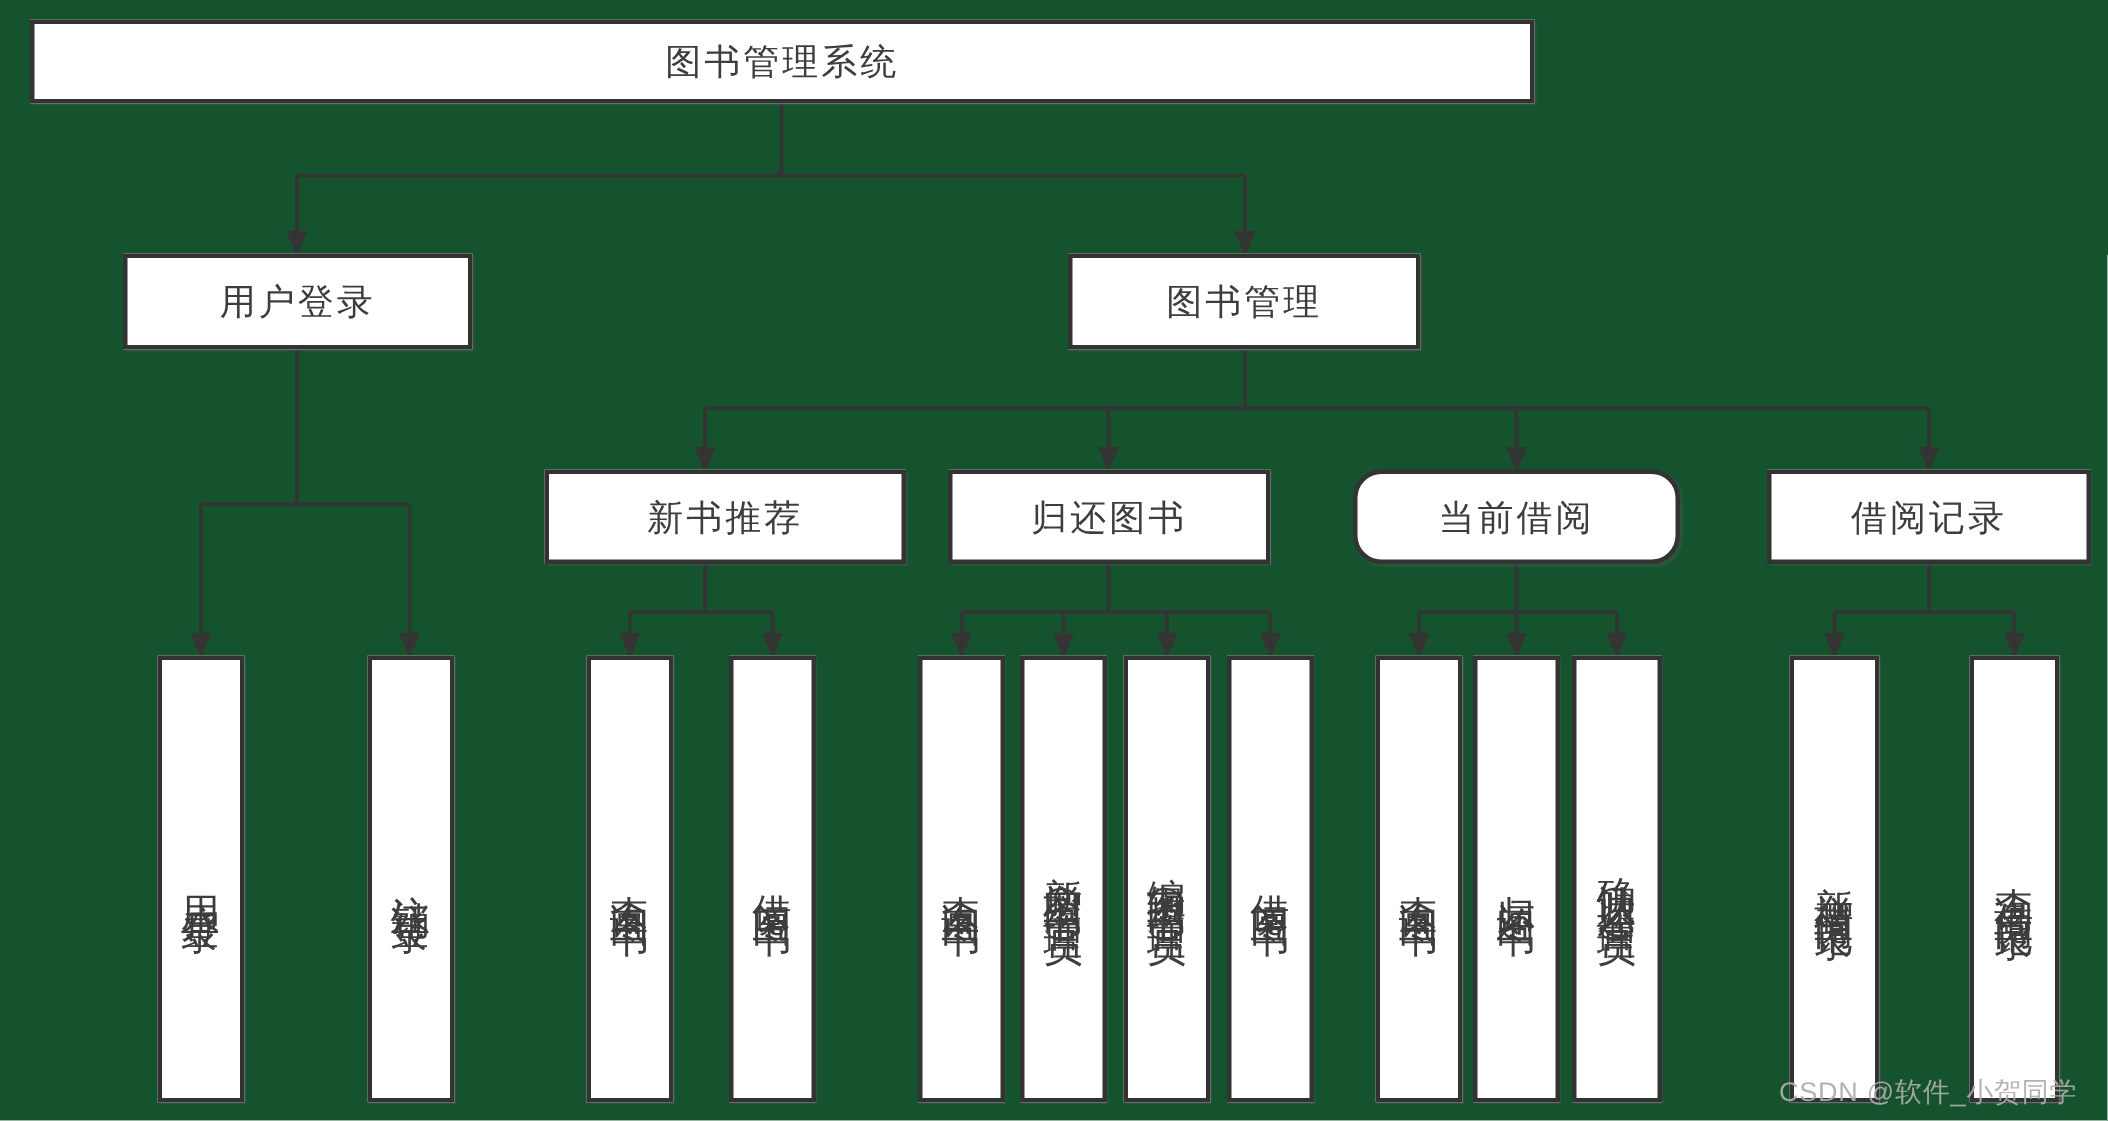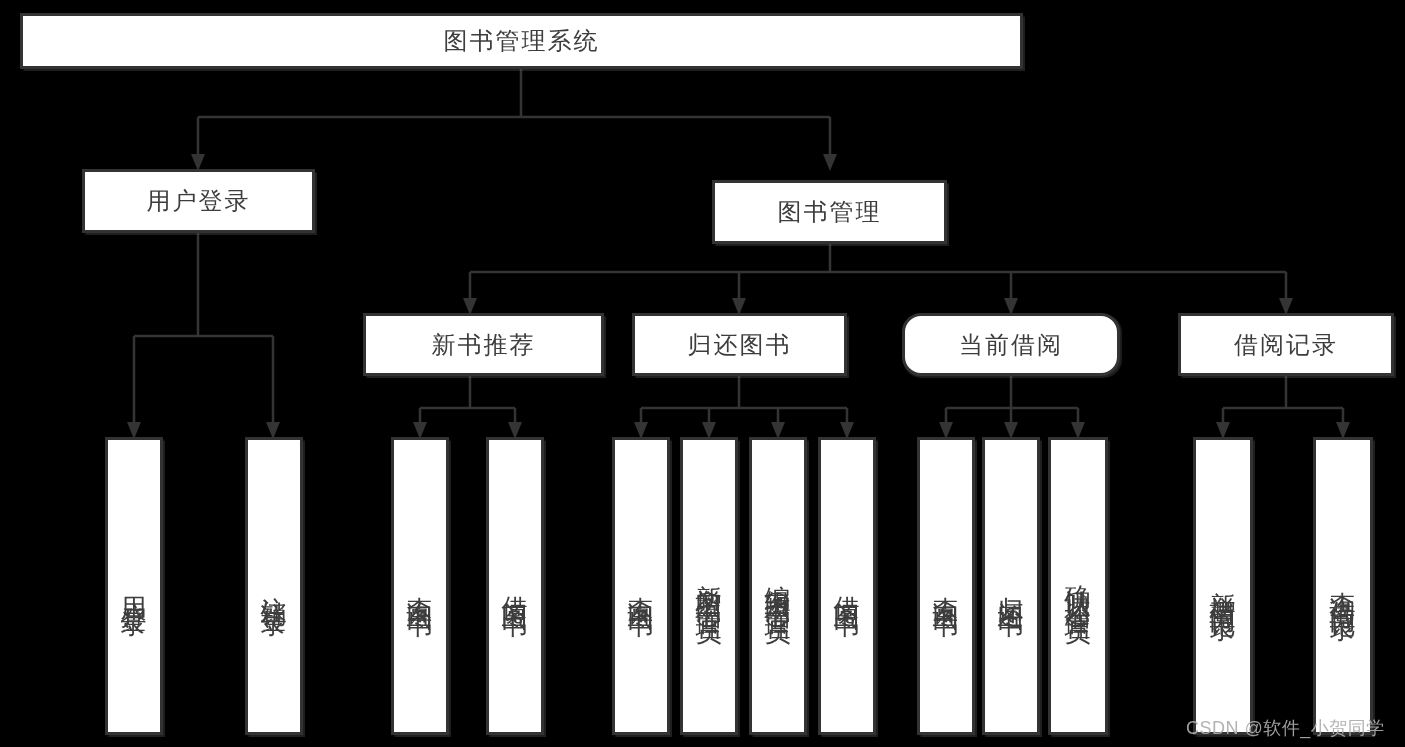--- a/index.html
+++ b/index.html
@@ -1,39 +1,39 @@
 <!DOCTYPE html>
 <html><head>
 <meta charset="utf-8">
 <style>
   html,body{margin:0;padding:0;background:#ffffff;}
   .canvas{
     position:relative;
     width:1405px;height:747px;
-    background:#000000;
+    background:#14532d;
     font-family:"Liberation Sans","DejaVu Sans",sans-serif;
     overflow:hidden;
   }
   .wires{position:absolute;left:0;top:0;z-index:1;}
   .wire{fill:none;stroke:#343434;stroke-width:2.5;}
   .arrow{fill:#343434;stroke:none;}
   .box{
     position:absolute;
     box-sizing:border-box;
     border:3px solid #333333;
     background:#ffffff;
     color:#3d3d3d;
     display:flex;align-items:center;justify-content:center;
     font-size:24px;letter-spacing:2px;
     z-index:2;
     box-shadow:1.5px 1.5px 1px rgba(90,90,90,0.35);
   }
   .lvl-top{left:20px;top:13px;width:1003px;height:56px;}
   .lvl2-a{left:82px;top:169px;width:233px;height:64px;}
-  .lvl2-b{left:712px;top:169px;width:235px;height:64px;margin-top:11px;}
+  .lvl2-b{left:712px;top:169px;width:235px;height:64px;}
   .lvl3{top:313px;height:63px;}
   .l3-1{left:363px;width:241px;}
   .l3-2{left:632px;width:215px;}
   .l3-3{left:902px;width:218px;border-radius:19px;}
   .l3-4{left:1178px;width:216px;}
   .vbox{
     top:437px;height:298px;width:58px;
     display:block;
     writing-mode:vertical-rl;
     text-align:center;

